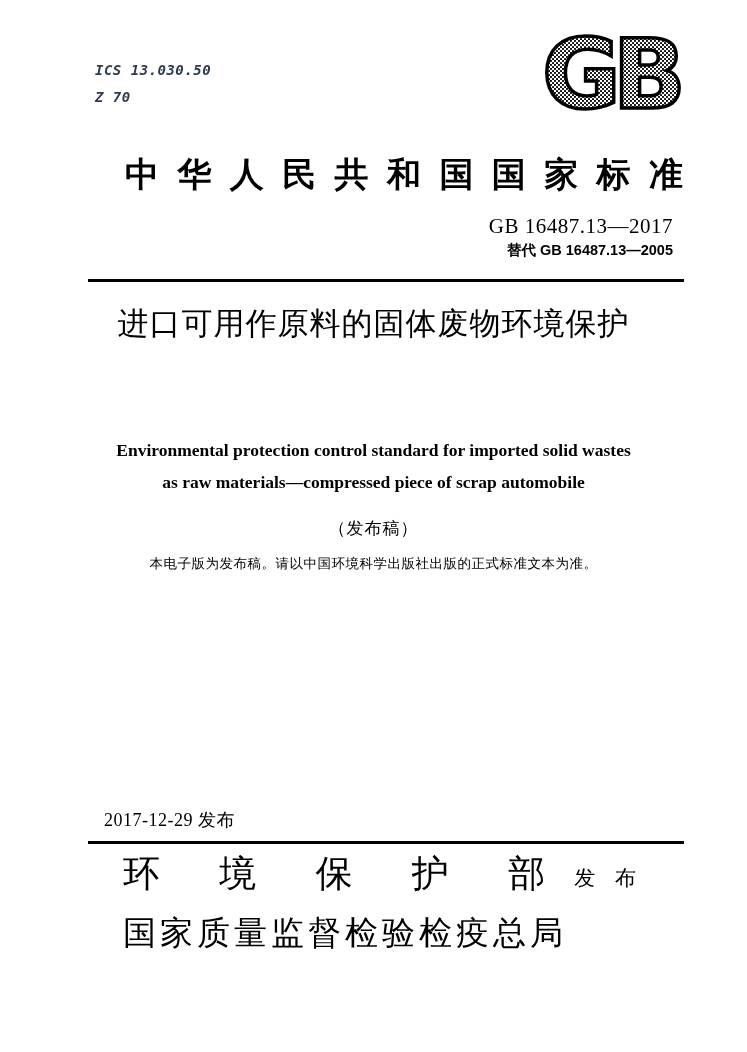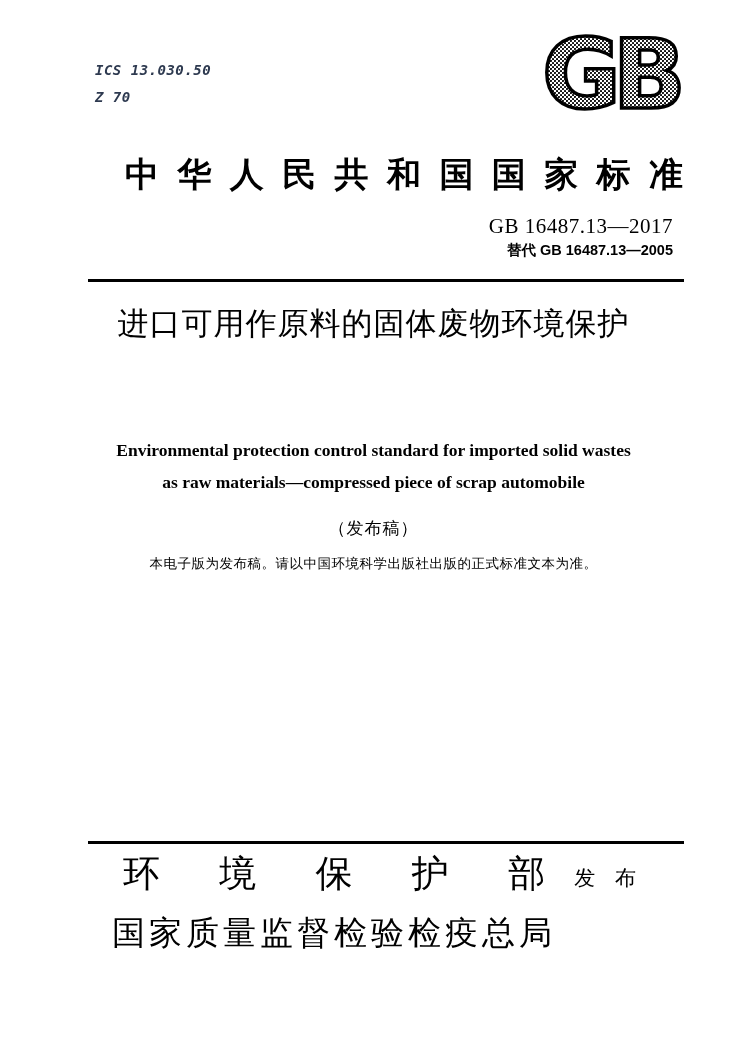--- a/index.html
+++ b/index.html
@@ -85,21 +85,21 @@
     text-align:justify;text-align-last:justify;
     white-space:nowrap;
     line-height:1.15;
   }
   .issuer-suffix{
     font-size:21px;letter-spacing:7px;
     margin-left:14px;margin-bottom:4px;
     white-space:nowrap;
   }
   .issuer-row2{
-    left:112px;top:911px;
+    left:123px;top:911px;
     font-size:33px;letter-spacing:4px;
     white-space:nowrap;
   }
 </style>
 </head>
 <body>
 
 <div class="page">
 
   <div class="abs ics ics-line1">ICS 13.030.50</div>
@@ -126,20 +126,21 @@
   <div class="abs cn-title cn-title-1">进口可用作原料的固体废物环境保护</div>
 
   <div class="abs en-title en-title-1">Environmental protection control standard for imported solid wastes</div>
   <div class="abs en-title en-title-2">as raw materials—compressed piece of scrap automobile</div>
 
   <div class="abs draft-label">（发布稿）</div>
 
   <div class="abs notice">本电子版为发布稿。请以中国环境科学出版社出版的正式标准文本为准。</div>
 
   <div class="abs date-row">
+    <span class="d">2017-12-29 发布</span>
   </div>
 
   <div class="abs rule rule-bottom"></div>
 
   <div class="abs issuer-row1">
     <div class="issuer-main">环境保护部</div>
     <div class="issuer-suffix">发 布</div>
   </div>
   <div class="abs issuer-row2">国家质量监督检验检疫总局</div>
 

